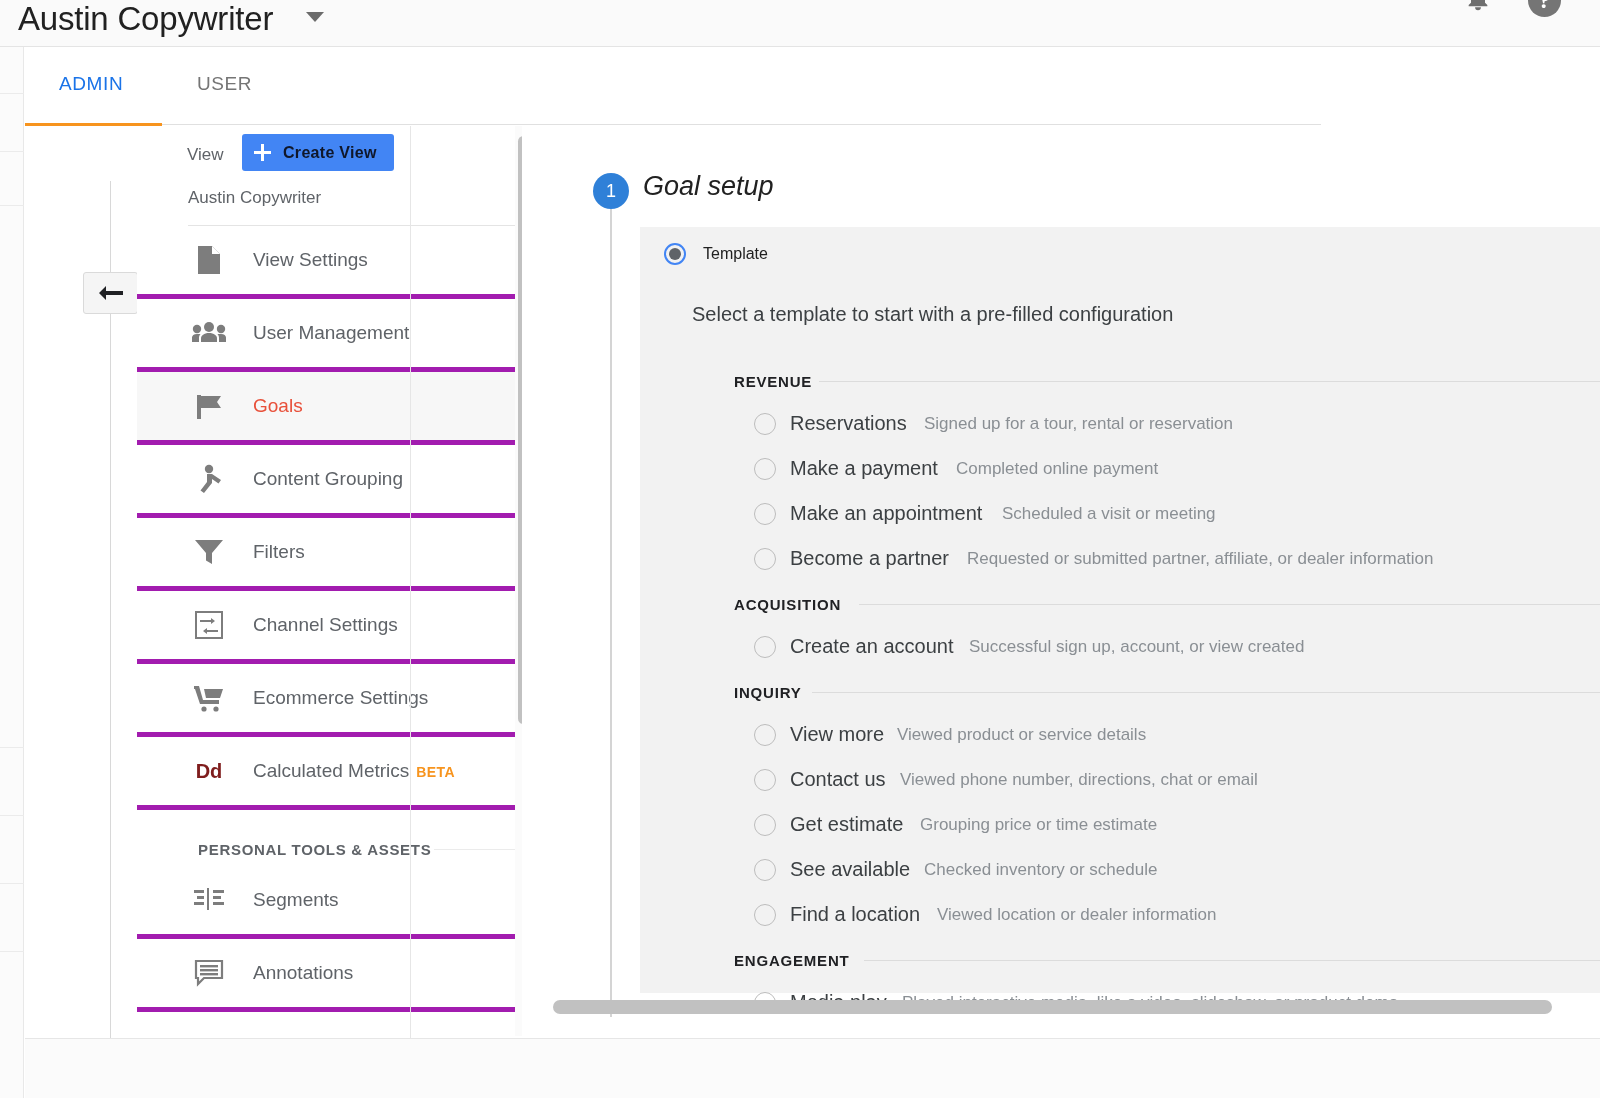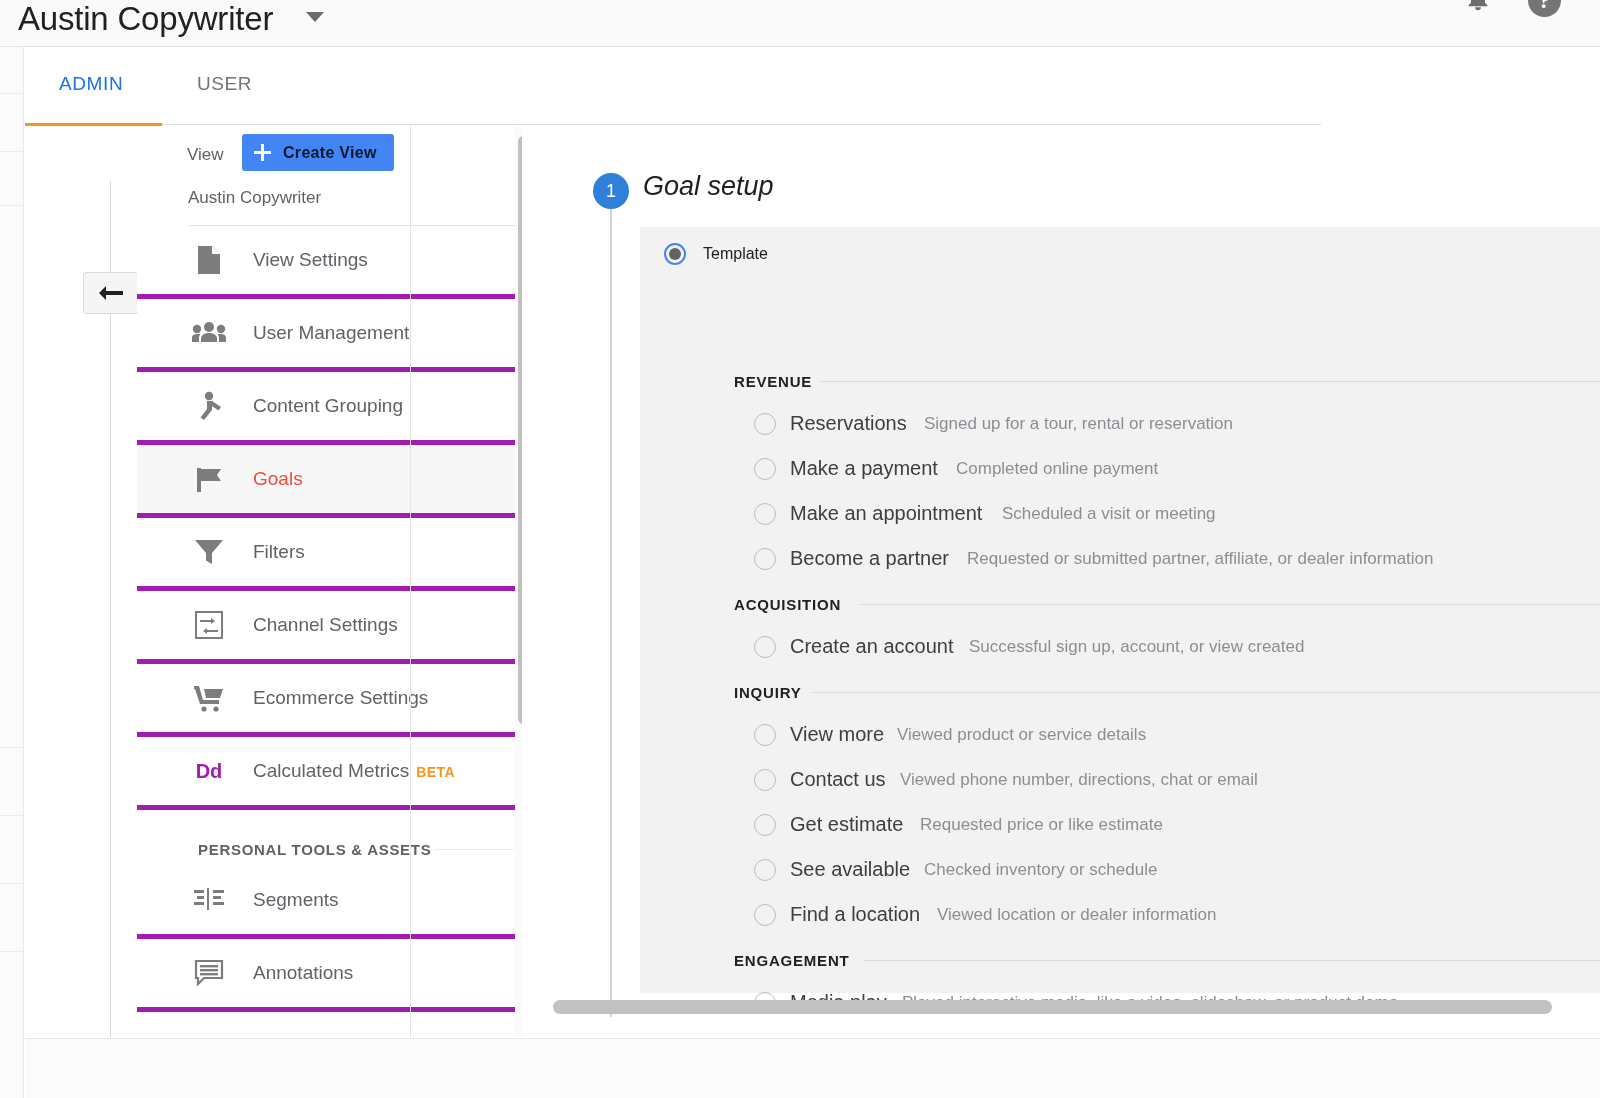--- a/index.html
+++ b/index.html
@@ -95,21 +95,21 @@
   .head-divider { position: absolute; left: 51px; top: 99px; width: 334px; height: 1px; background: #e4e4e4; }
 
   .navlist { position: absolute; left: 0; top: 100px; width: 385px; }
   .navitem {
     position: relative; height: 73px; display: flex; align-items: center;
     border-bottom: 5px solid #a21caf; cursor: pointer; background: #fff;
   }
   .navitem.selected { background: #f7f7f7; }
   .navitem .ico {
     position: absolute; left: 54px; width: 36px; height: 36px;
-    display: flex; align-items: center; justify-content: center; color: #a21caf;
+    display: flex; align-items: center; justify-content: center; color: #7f1d1d;
   }
   .navitem .lbl {
     position: absolute; left: 116px; font-size: 19px; color: #5f6368; white-space: nowrap;
   }
   .navitem.selected .lbl { color: #e8503a; }
   .beta-tag { color: #f7941e; font-size: 14px; font-weight: bold; letter-spacing: 0.4px; margin-left: 7px; }
   .dd-mono { font-size: 20px; font-weight: bold; color: #757575; font-family: "Liberation Sans", sans-serif; }
 
   .section-head {
     position: relative; height: 56px; display: flex; align-items: flex-end; padding-bottom: 6px;
@@ -254,38 +254,38 @@
               <circle cx="17" cy="5" r="5" fill="#7d7d7d"></circle>
                 <circle cx="5" cy="7" r="4.2" fill="#7d7d7d"></circle>
                 <circle cx="29" cy="7" r="4.2" fill="#7d7d7d"></circle>
               <path fill="#7d7d7d" d="M17 11c-5 0-8 2.6-8 5.4V20h16v-3.6C25 13.6 22 11 17 11z"></path>
               <path fill="#7d7d7d" d="M5 12c-3.2 0-5 1.8-5 3.6V20h7v-4c0-1.6.6-3 1.6-4H5zM29 12h-3.6c1 1 1.6 2.4 1.6 4v4h7v-4.4C34 13.8 32.2 12 29 12z"></path>
             </svg>
           </span>
           <span class="lbl">User Management</span>
         </div>
 
+        <div class="navitem selected">
+          <span class="ico">
+            <svg width="30" height="30" viewBox="0 0 30 30">
+              <rect x="3" y="4" width="4" height="24" fill="#7d7d7d"></rect>
+              <path fill="#7d7d7d" d="M7 5h20l-4 6 4 6H7z"></path>
+            </svg>
+          </span>
+          <span class="lbl">Goals</span>
+        </div>
+
         <div class="navitem">
           <span class="ico">
             <svg width="28" height="30" viewBox="0 0 28 30">
               <circle cx="14" cy="5" r="4.2" fill="#7d7d7d"></circle>
               <path fill="#7d7d7d" d="M12 10h5l9 6-2.5 3.4L17 15v4l-8 10-3.5-2.5L12 18z"></path>
             </svg>
           </span>
           <span class="lbl">Content Grouping</span>
-        </div>
-
-        <div class="navitem selected">
-          <span class="ico">
-            <svg width="30" height="30" viewBox="0 0 30 30">
-              <rect x="3" y="4" width="4" height="24" fill="#7d7d7d"></rect>
-              <path fill="#7d7d7d" d="M7 5h20l-4 6 4 6H7z"></path>
-            </svg>
-          </span>
-          <span class="lbl">Goals</span>
         </div>
 
         <div class="navitem">
           <span class="ico">
             <svg width="30" height="28" viewBox="0 0 30 28">
               <path fill="#7d7d7d" d="M1 2h28L18 15v11l-6-3.5V15z"></path>
             </svg>
           </span>
           <span class="lbl">Filters</span>
         </div>
@@ -367,20 +367,21 @@
 
       <div class="card">
 
         <div class="radio-main">
           <span class="radio-outer">
             <span class="radio-inner"></span>
           </span>
           <span class="radio-main-label">Template</span>
         </div>
 
+        <div class="card-desc">Select a template to start with a pre-filled configuration</div>
 
         <div class="group" style="top:140px">
           <div class="group-head">
             <span class="gh-text">REVENUE</span>
             <span class="gh-rule" style="left:85px"></span>
           </div>
           <div class="opt">
             <span class="oradio"></span>
             <span class="oname">Reservations</span>
             <span class="odesc" style="left:190px">Signed up for a tour, rental or reservation</span>
@@ -425,21 +426,21 @@
             <span class="odesc" style="left:163px">Viewed product or service details</span>
           </div>
           <div class="opt">
             <span class="oradio"></span>
             <span class="oname">Contact us</span>
             <span class="odesc" style="left:166px">Viewed phone number, directions, chat or email</span>
           </div>
           <div class="opt">
             <span class="oradio"></span>
             <span class="oname">Get estimate</span>
-            <span class="odesc" style="left:186px">Requested price or like estimate</span>
+            <span class="odesc" style="left:186px">Grouping price or time estimate</span>
           </div>
           <div class="opt">
             <span class="oradio"></span>
             <span class="oname">See available</span>
             <span class="odesc" style="left:190px">Checked inventory or schedule</span>
           </div>
           <div class="opt">
             <span class="oradio"></span>
             <span class="oname">Find a location</span>
             <span class="odesc" style="left:203px">Viewed location or dealer information</span>

